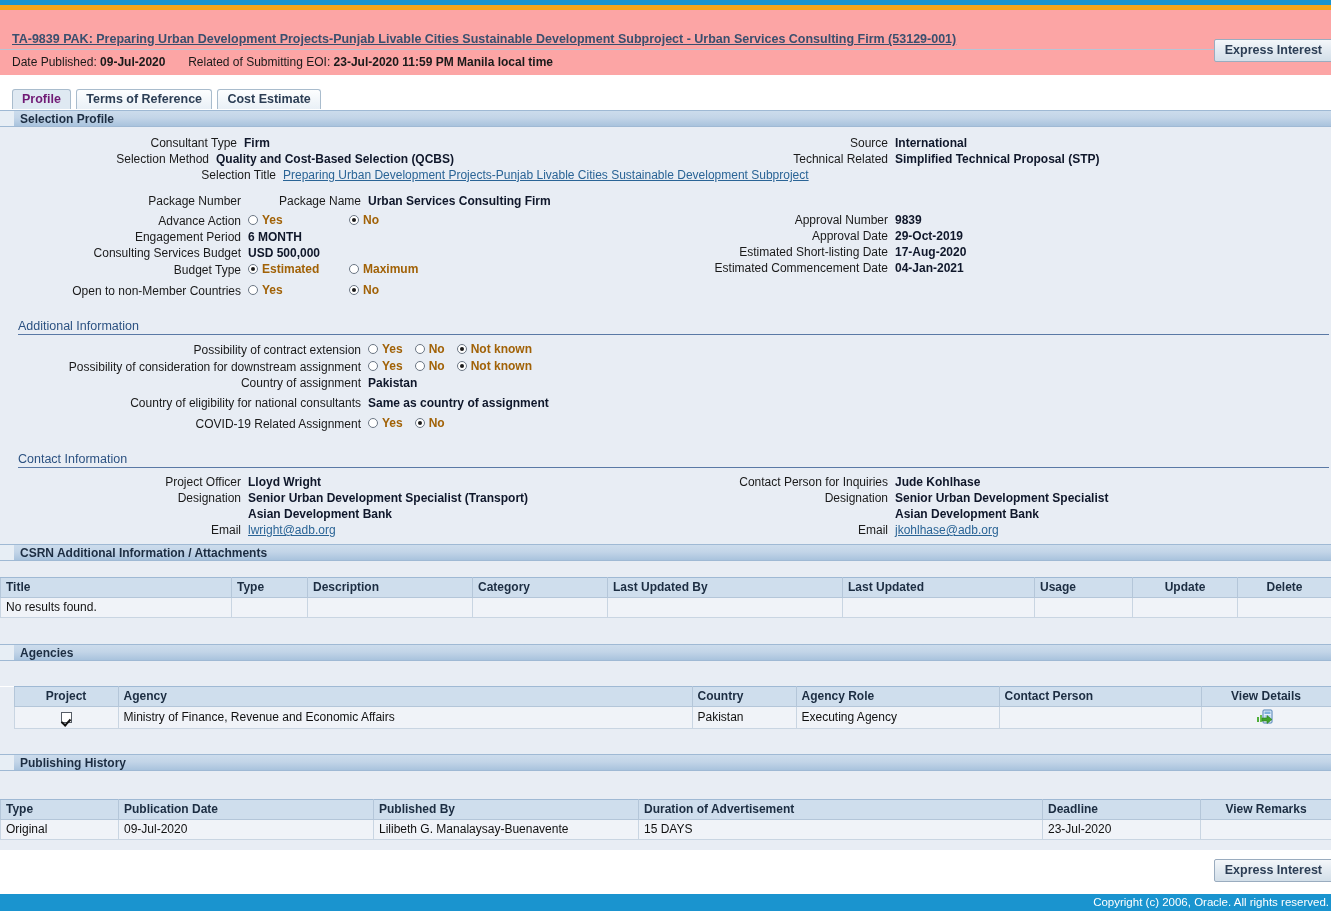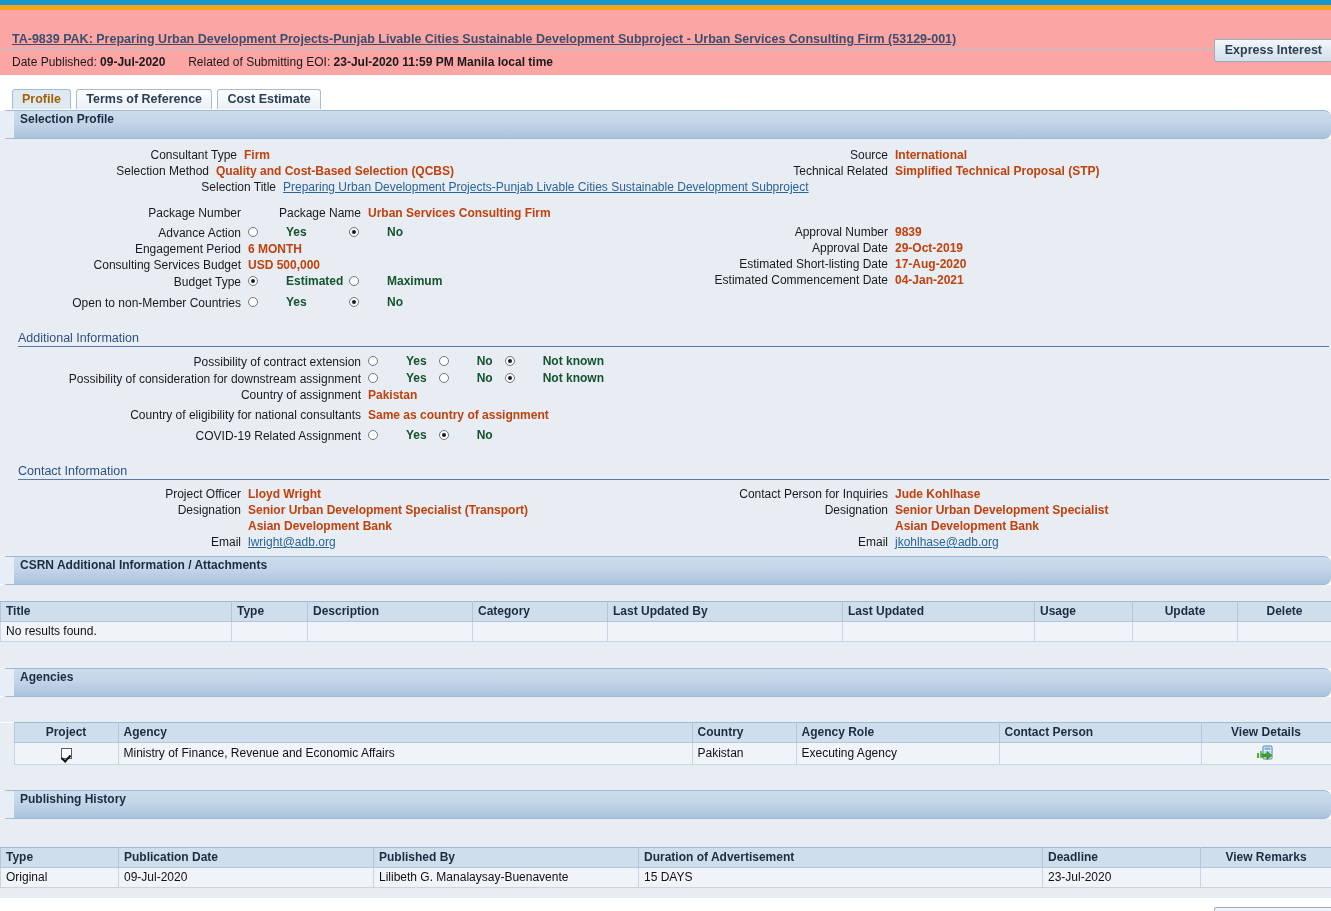--- a/index.html
+++ b/index.html
@@ -75,31 +75,30 @@
     font-size: 12.5px;
     font-weight: bold;
     color: #2c3e55;
     background: linear-gradient(to bottom, #fdfeff 0%, #e9f0f6 100%);
     margin-right: 2px;
     cursor: pointer;
     vertical-align: bottom;
   }
   .tab.active {
     background: #dfe9f2;
-    color: #a16207;
+    color: #701a75;
   }
 
   
   .band {
-    height: 29px;
+    height: 17px;
     background: linear-gradient(to bottom, #ccdcec 0%, #c3d5e8 45%, #a9c3dd 100%);
     border-top: 1px solid #9fb9d4;
     border-bottom: 1px solid #9fb9d4;
     position: relative;
-    border-radius: 7px;
   }
   .band-label {
     position: absolute;
     left: 20px; top: 1px;
     font-size: 12px;
     font-weight: bold;
     color: #1c2d42;
     white-space: nowrap;
   }
   .band-left-cap {
@@ -146,21 +145,21 @@
     text-align: right;
     font-size: 12px;
     color: #1a1a1a;
     padding-right: 7px;
     white-space: nowrap;
     flex: none;
   }
   .val {
     font-size: 12px;
     font-weight: bold;
-    color: #c2410c;
+    color: #0f172a;
     white-space: nowrap;
   }
   .val.normal { font-weight: normal; }
   .lnk {
     font-size: 12px;
     color: #2a6496;
     text-decoration: underline;
     cursor: pointer;
     white-space: nowrap;
   }
@@ -183,21 +182,21 @@
     flex: none;
   }
   .radio.on::after {
     content: "";
     position: absolute;
     left: 2px; top: 2px;
     width: 4px; height: 4px;
     border-radius: 50%;
     background: #1a1a1a;
   }
-  .radio-txt { font-size: 12px; font-weight: bold; color: #14532d; margin-left: 24px; }
+  .radio-txt { font-size: 12px; font-weight: bold; color: #a16207; }
   .spacer-band { height: 16px; background: #e8edf4; }
   table.grid {
     width: 1331px;
     border-collapse: collapse;
     font-size: 12px;
     table-layout: fixed;
   }
   table.grid th {
     background: #cfdeed;
     border: 1px solid #b4c6d9;

